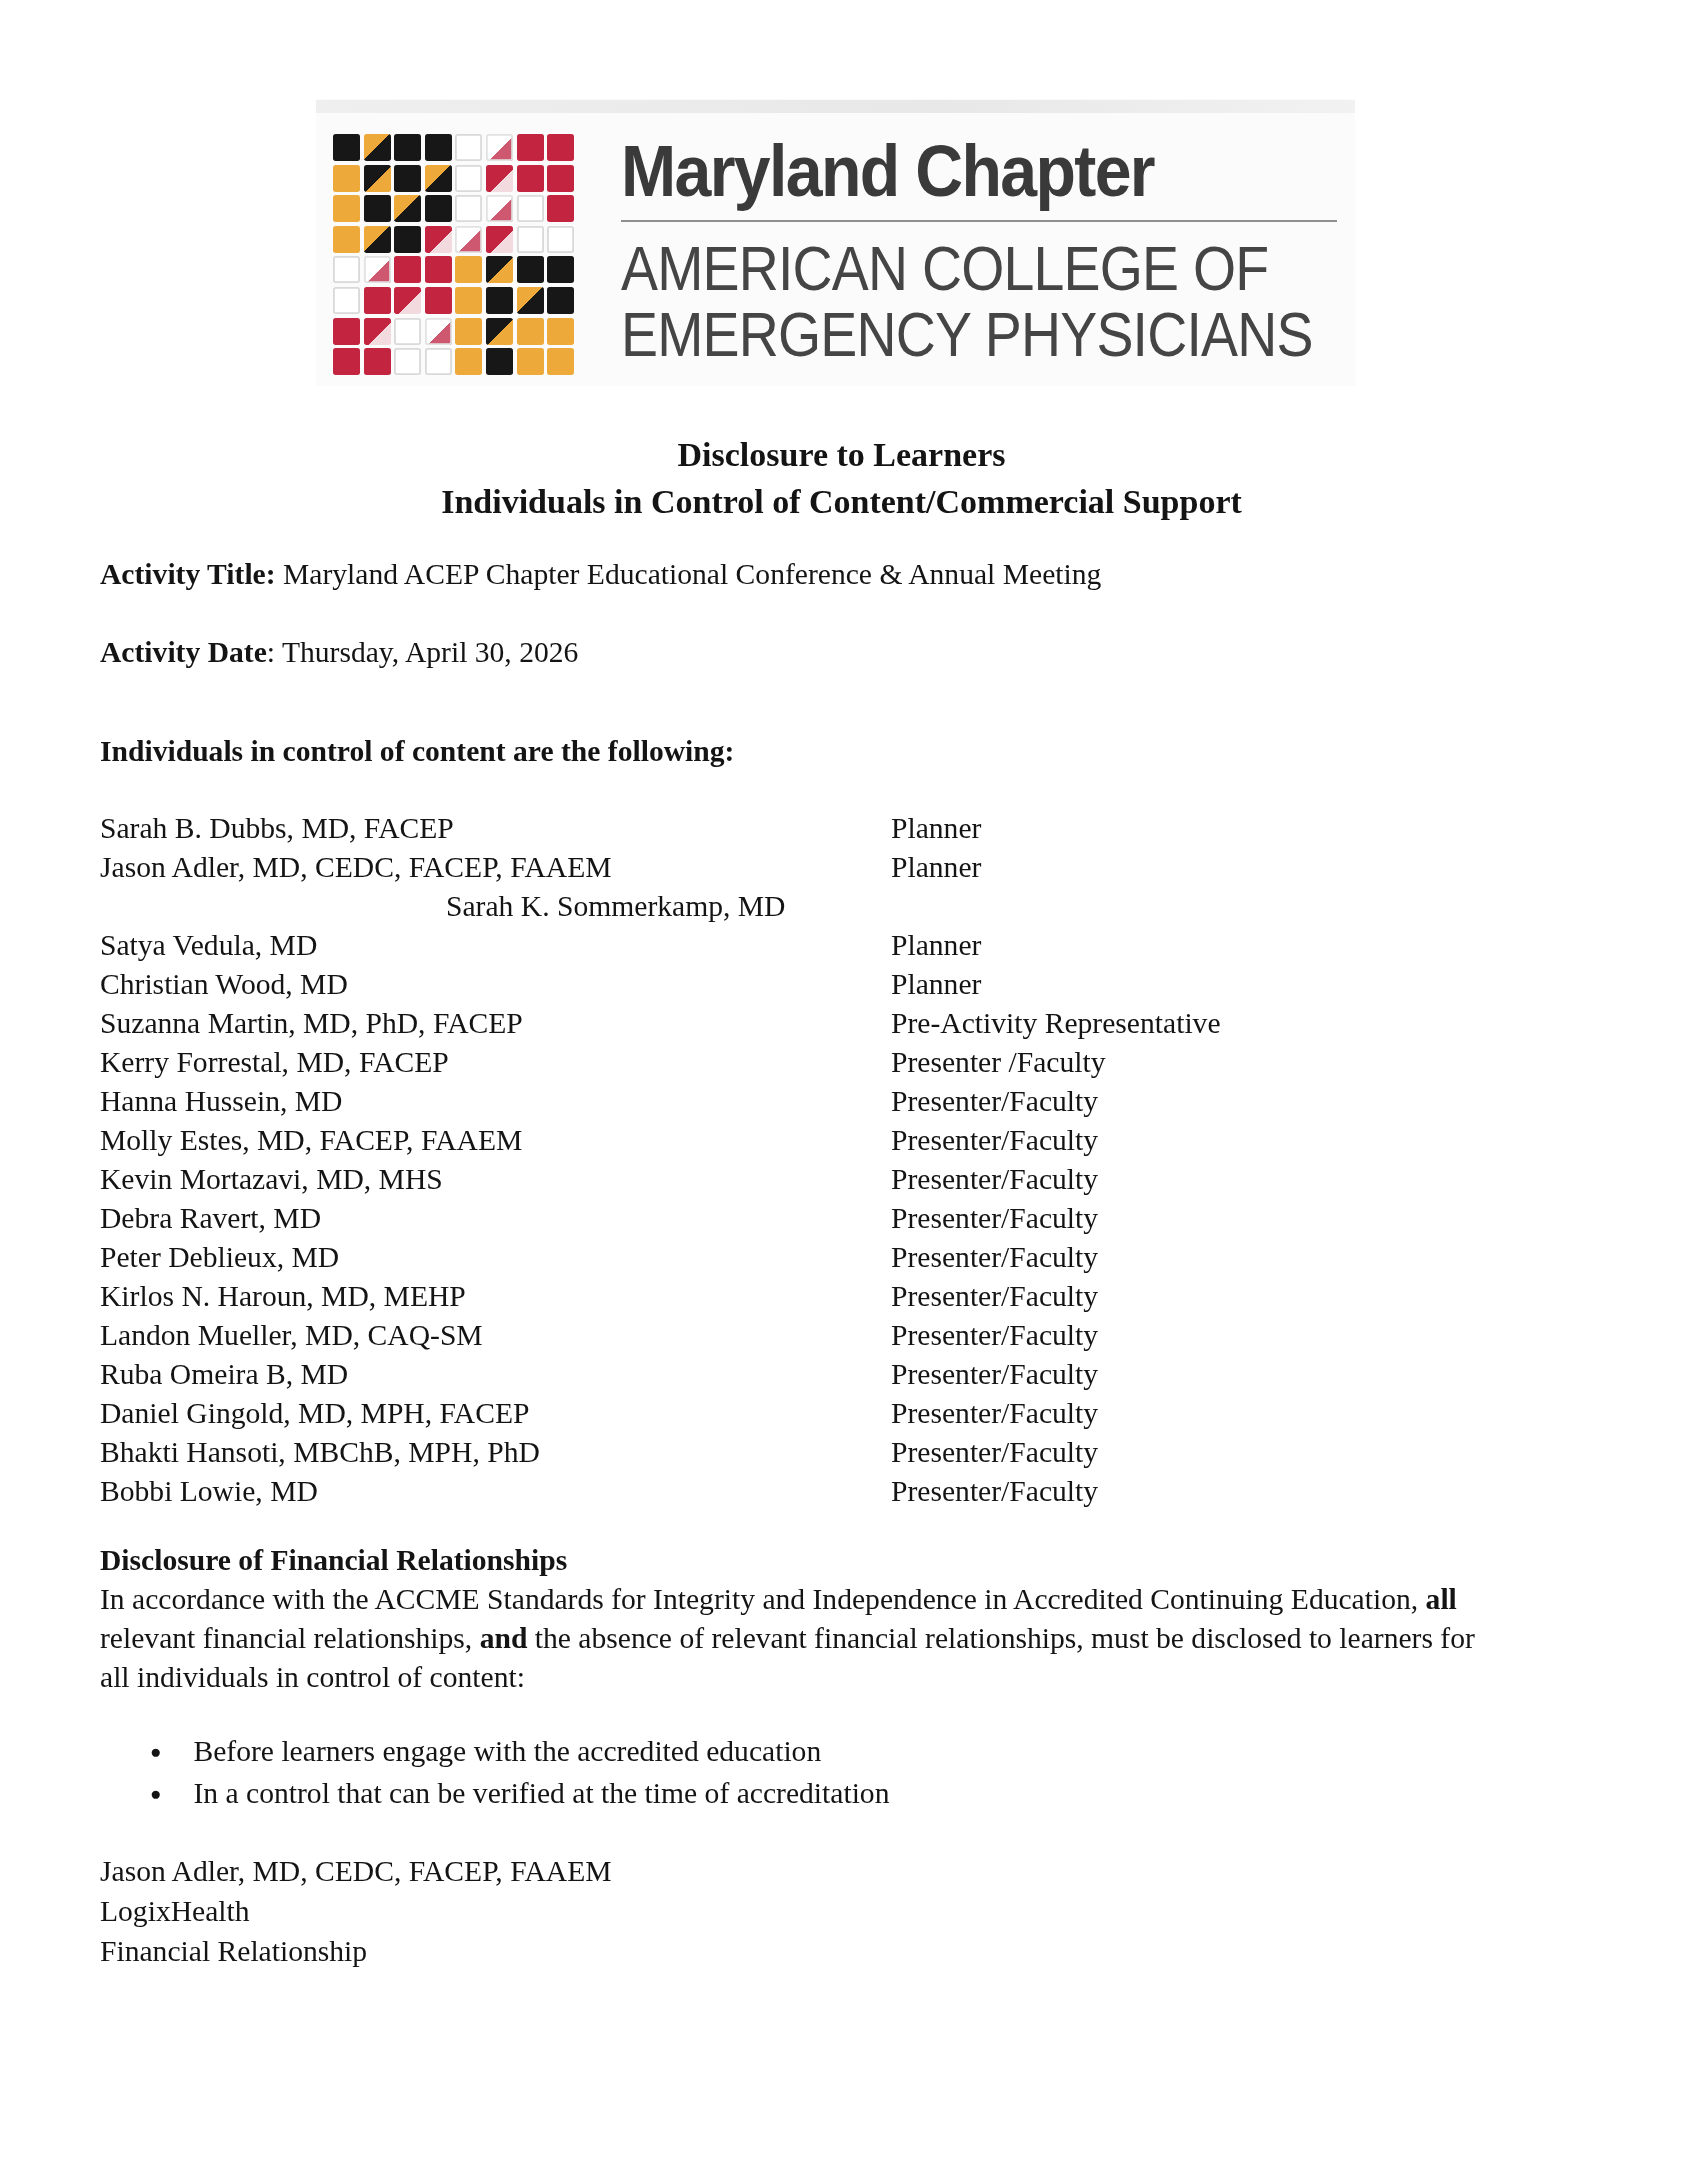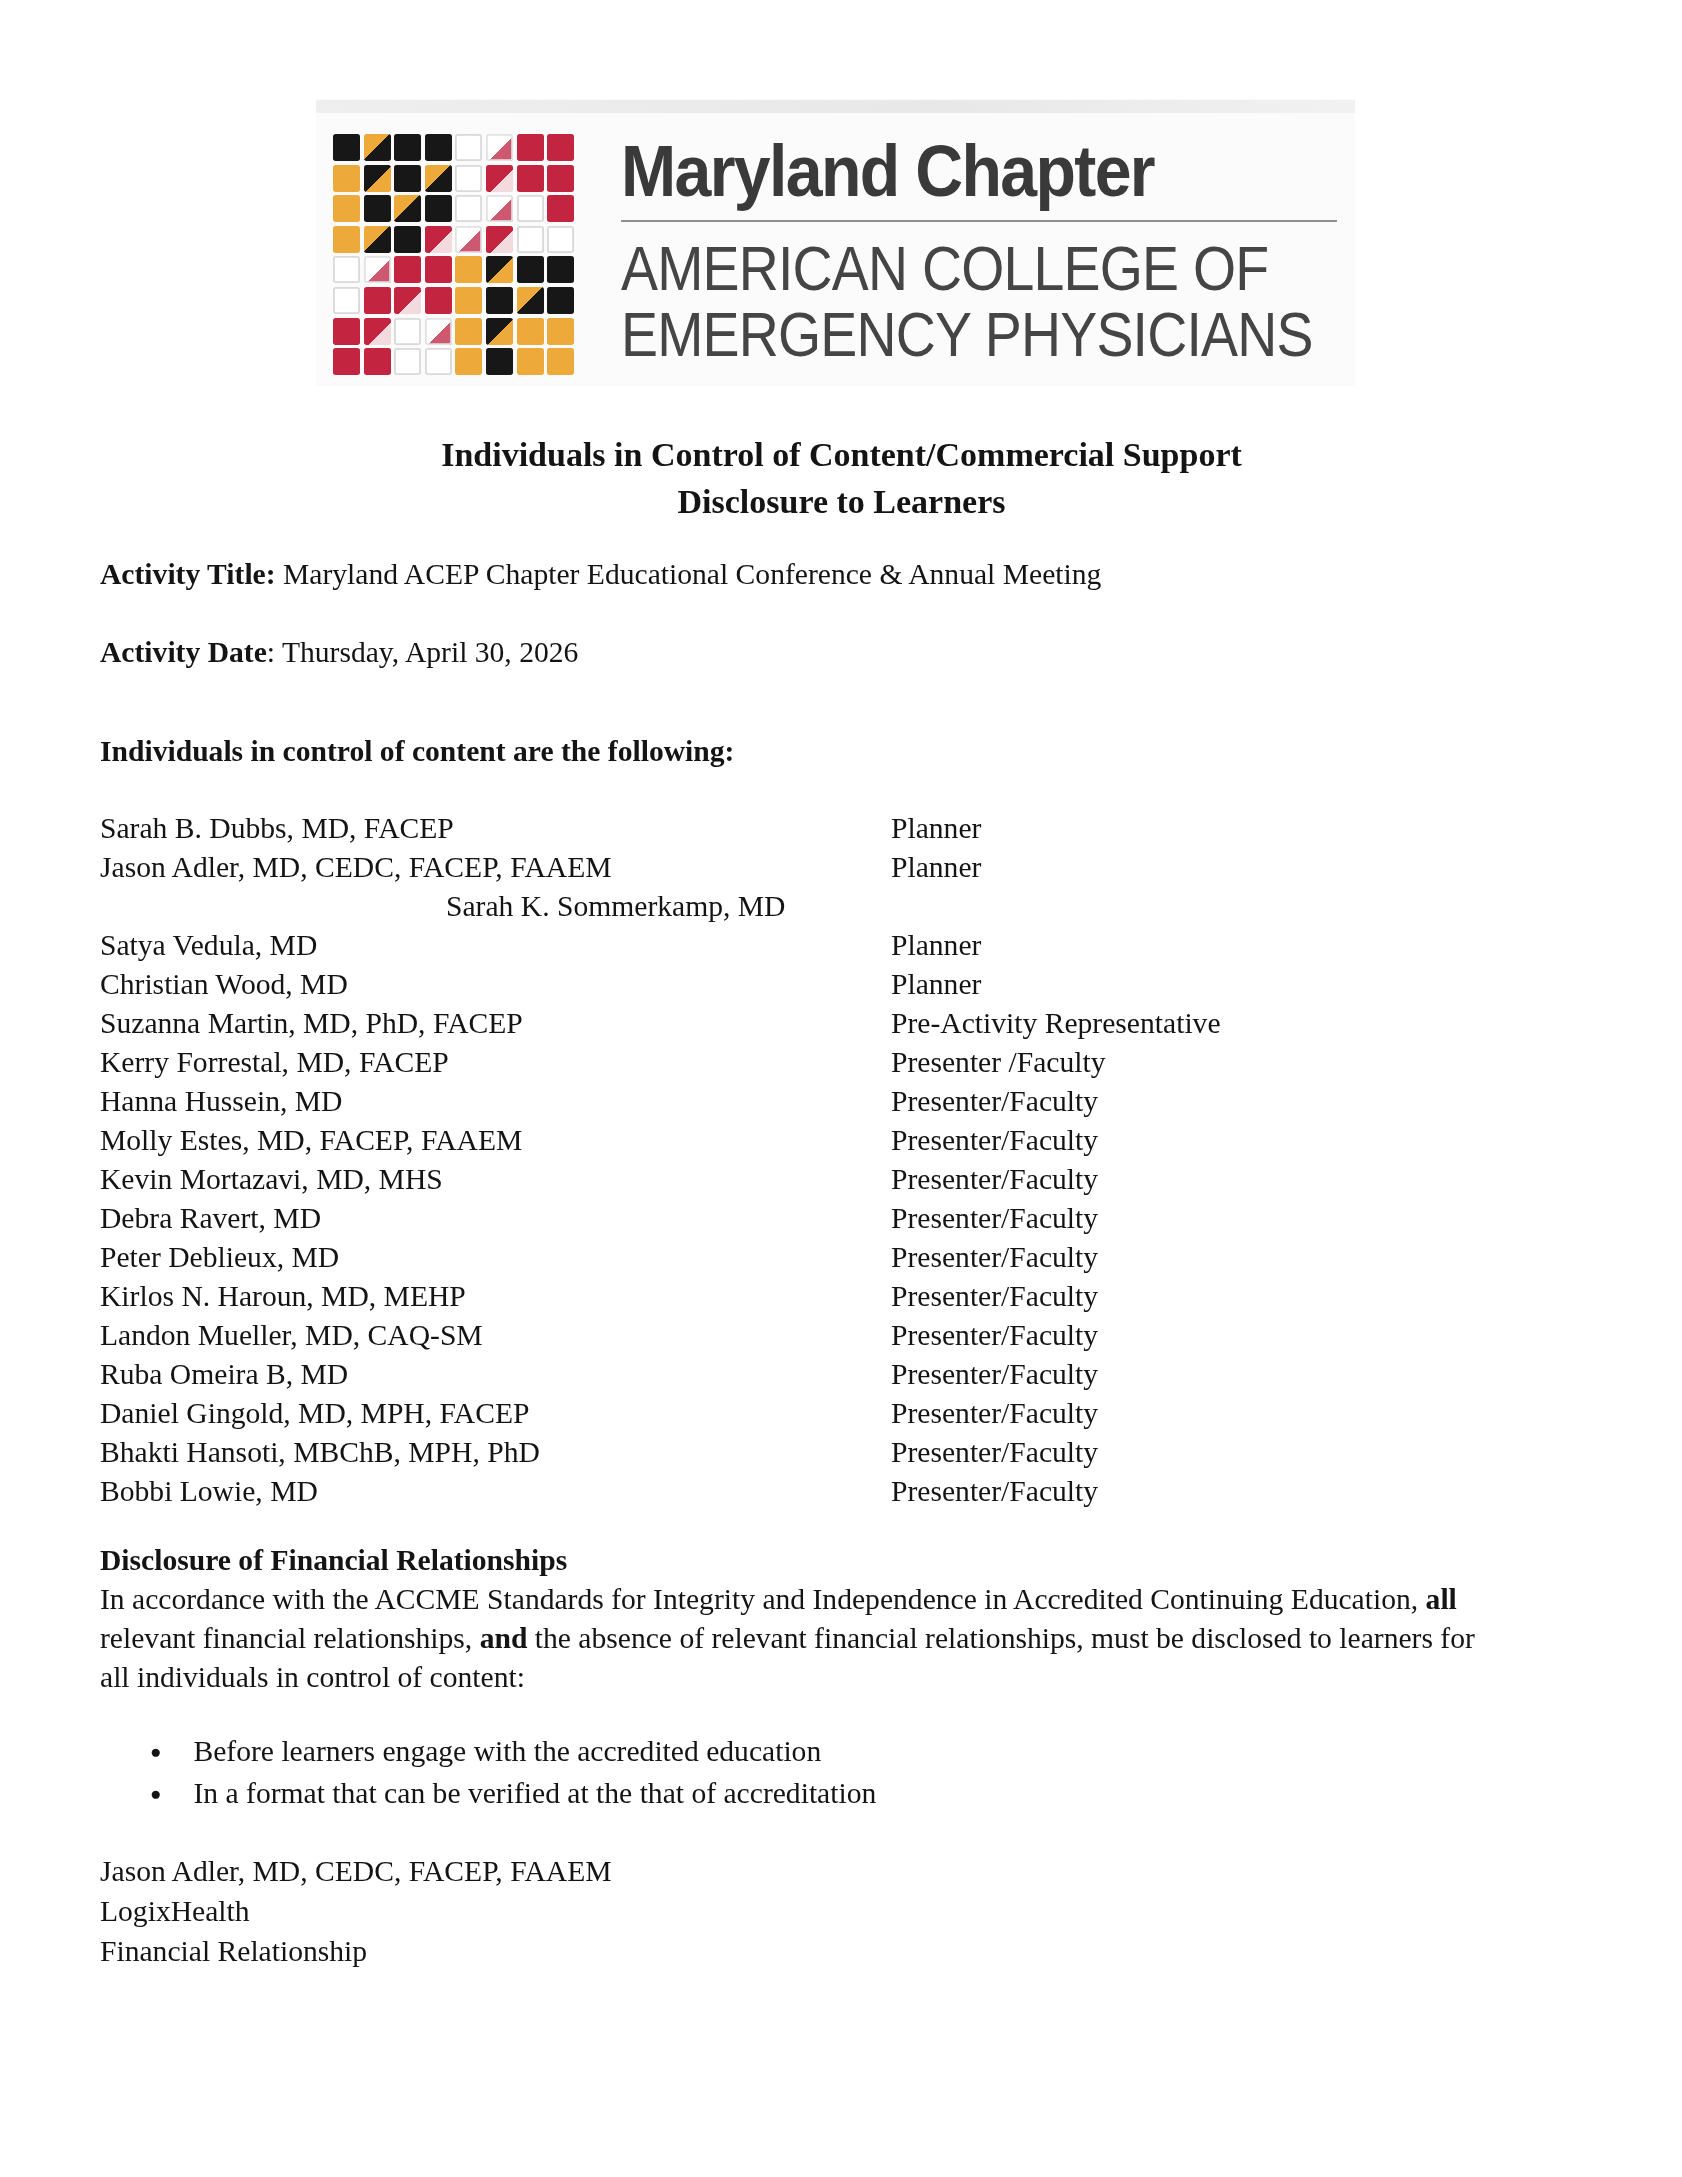--- a/index.html
+++ b/index.html
@@ -153,22 +153,22 @@
       <div class="logo-chapter">Maryland Chapter</div>
       <div class="logo-rule"></div>
       <div class="logo-org">AMERICAN COLLEGE OF</div>
       <div class="logo-org">EMERGENCY PHYSICIANS</div>
     </div>
   </div>
 
   <div class="content">
 
     <div class="doc-title">
+      <div>Disclosure to Learners</div>
       <div>Individuals in Control of Content/Commercial Support</div>
-      <div>Disclosure to Learners</div>
     </div>
 
     <p class="meta m-title"><span class="b">Activity Title:</span><span> Maryland ACEP Chapter Educational Conference &amp; Annual Meeting</span></p>
 
     <p class="meta m-date"><span class="b">Activity Date</span><span>: Thursday, April 30, 2026</span></p>
 
     <p class="meta m-heading">Individuals in control of content are the following:</p>
 
     <div class="rows">
   <div class="prow">
@@ -266,21 +266,21 @@
     <p class="para"><span>In accordance with the ACCME Standards for Integrity and Independence in Accredited Continuing Education, </span><span class="b">all</span><span> relevant financial relationships, </span><span class="b">and</span><span> the absence of relevant financial relationships, must be disclosed to learners for all individuals in control of content:</span></p>
 
     <ul class="bullets">
   <li>
     <span class="dot">●</span>
     <span>Before learners engage with the accredited education</span>
   </li>
 
   <li>
     <span class="dot">●</span>
-    <span>In a format that can be verified at the that of accreditation</span>
+    <span>In a control that can be verified at the time of accreditation</span>
   </li>
 </ul>
 
     <div class="disc-block">
       <div>Jason Adler, MD, CEDC, FACEP, FAAEM</div>
       <div>LogixHealth</div>
       <div>Financial Relationship</div>
     </div>
 
   </div>

